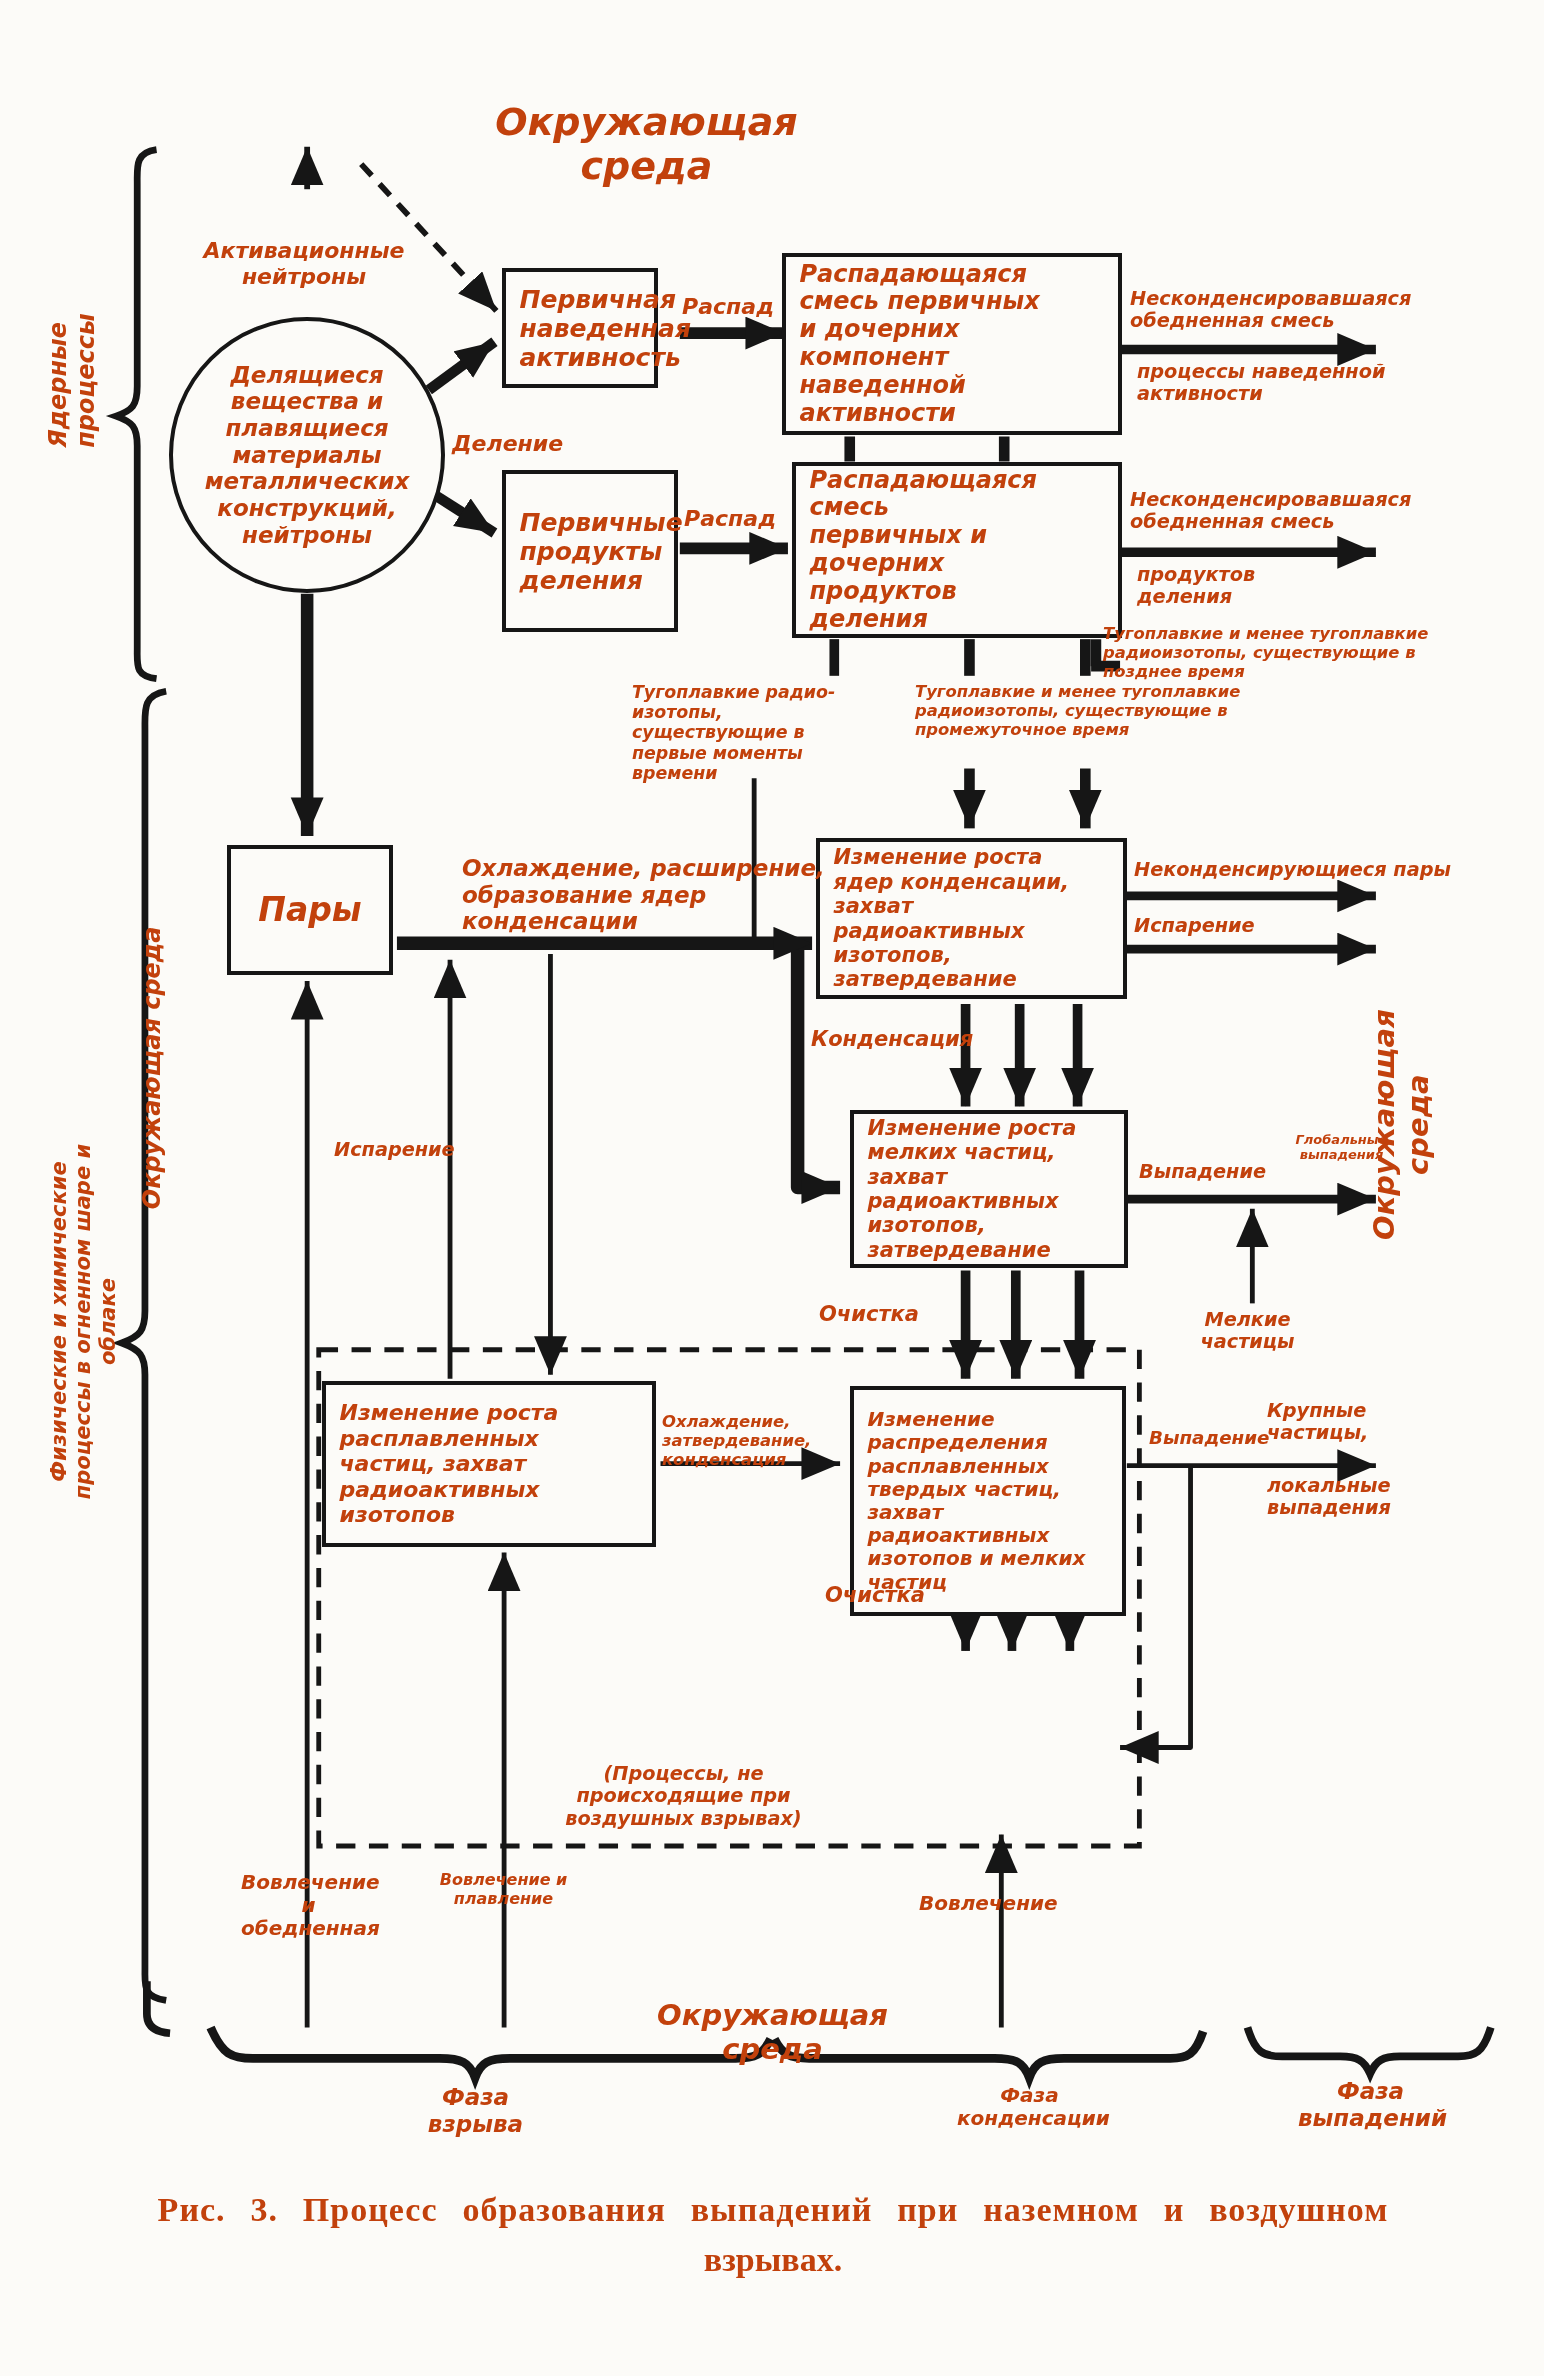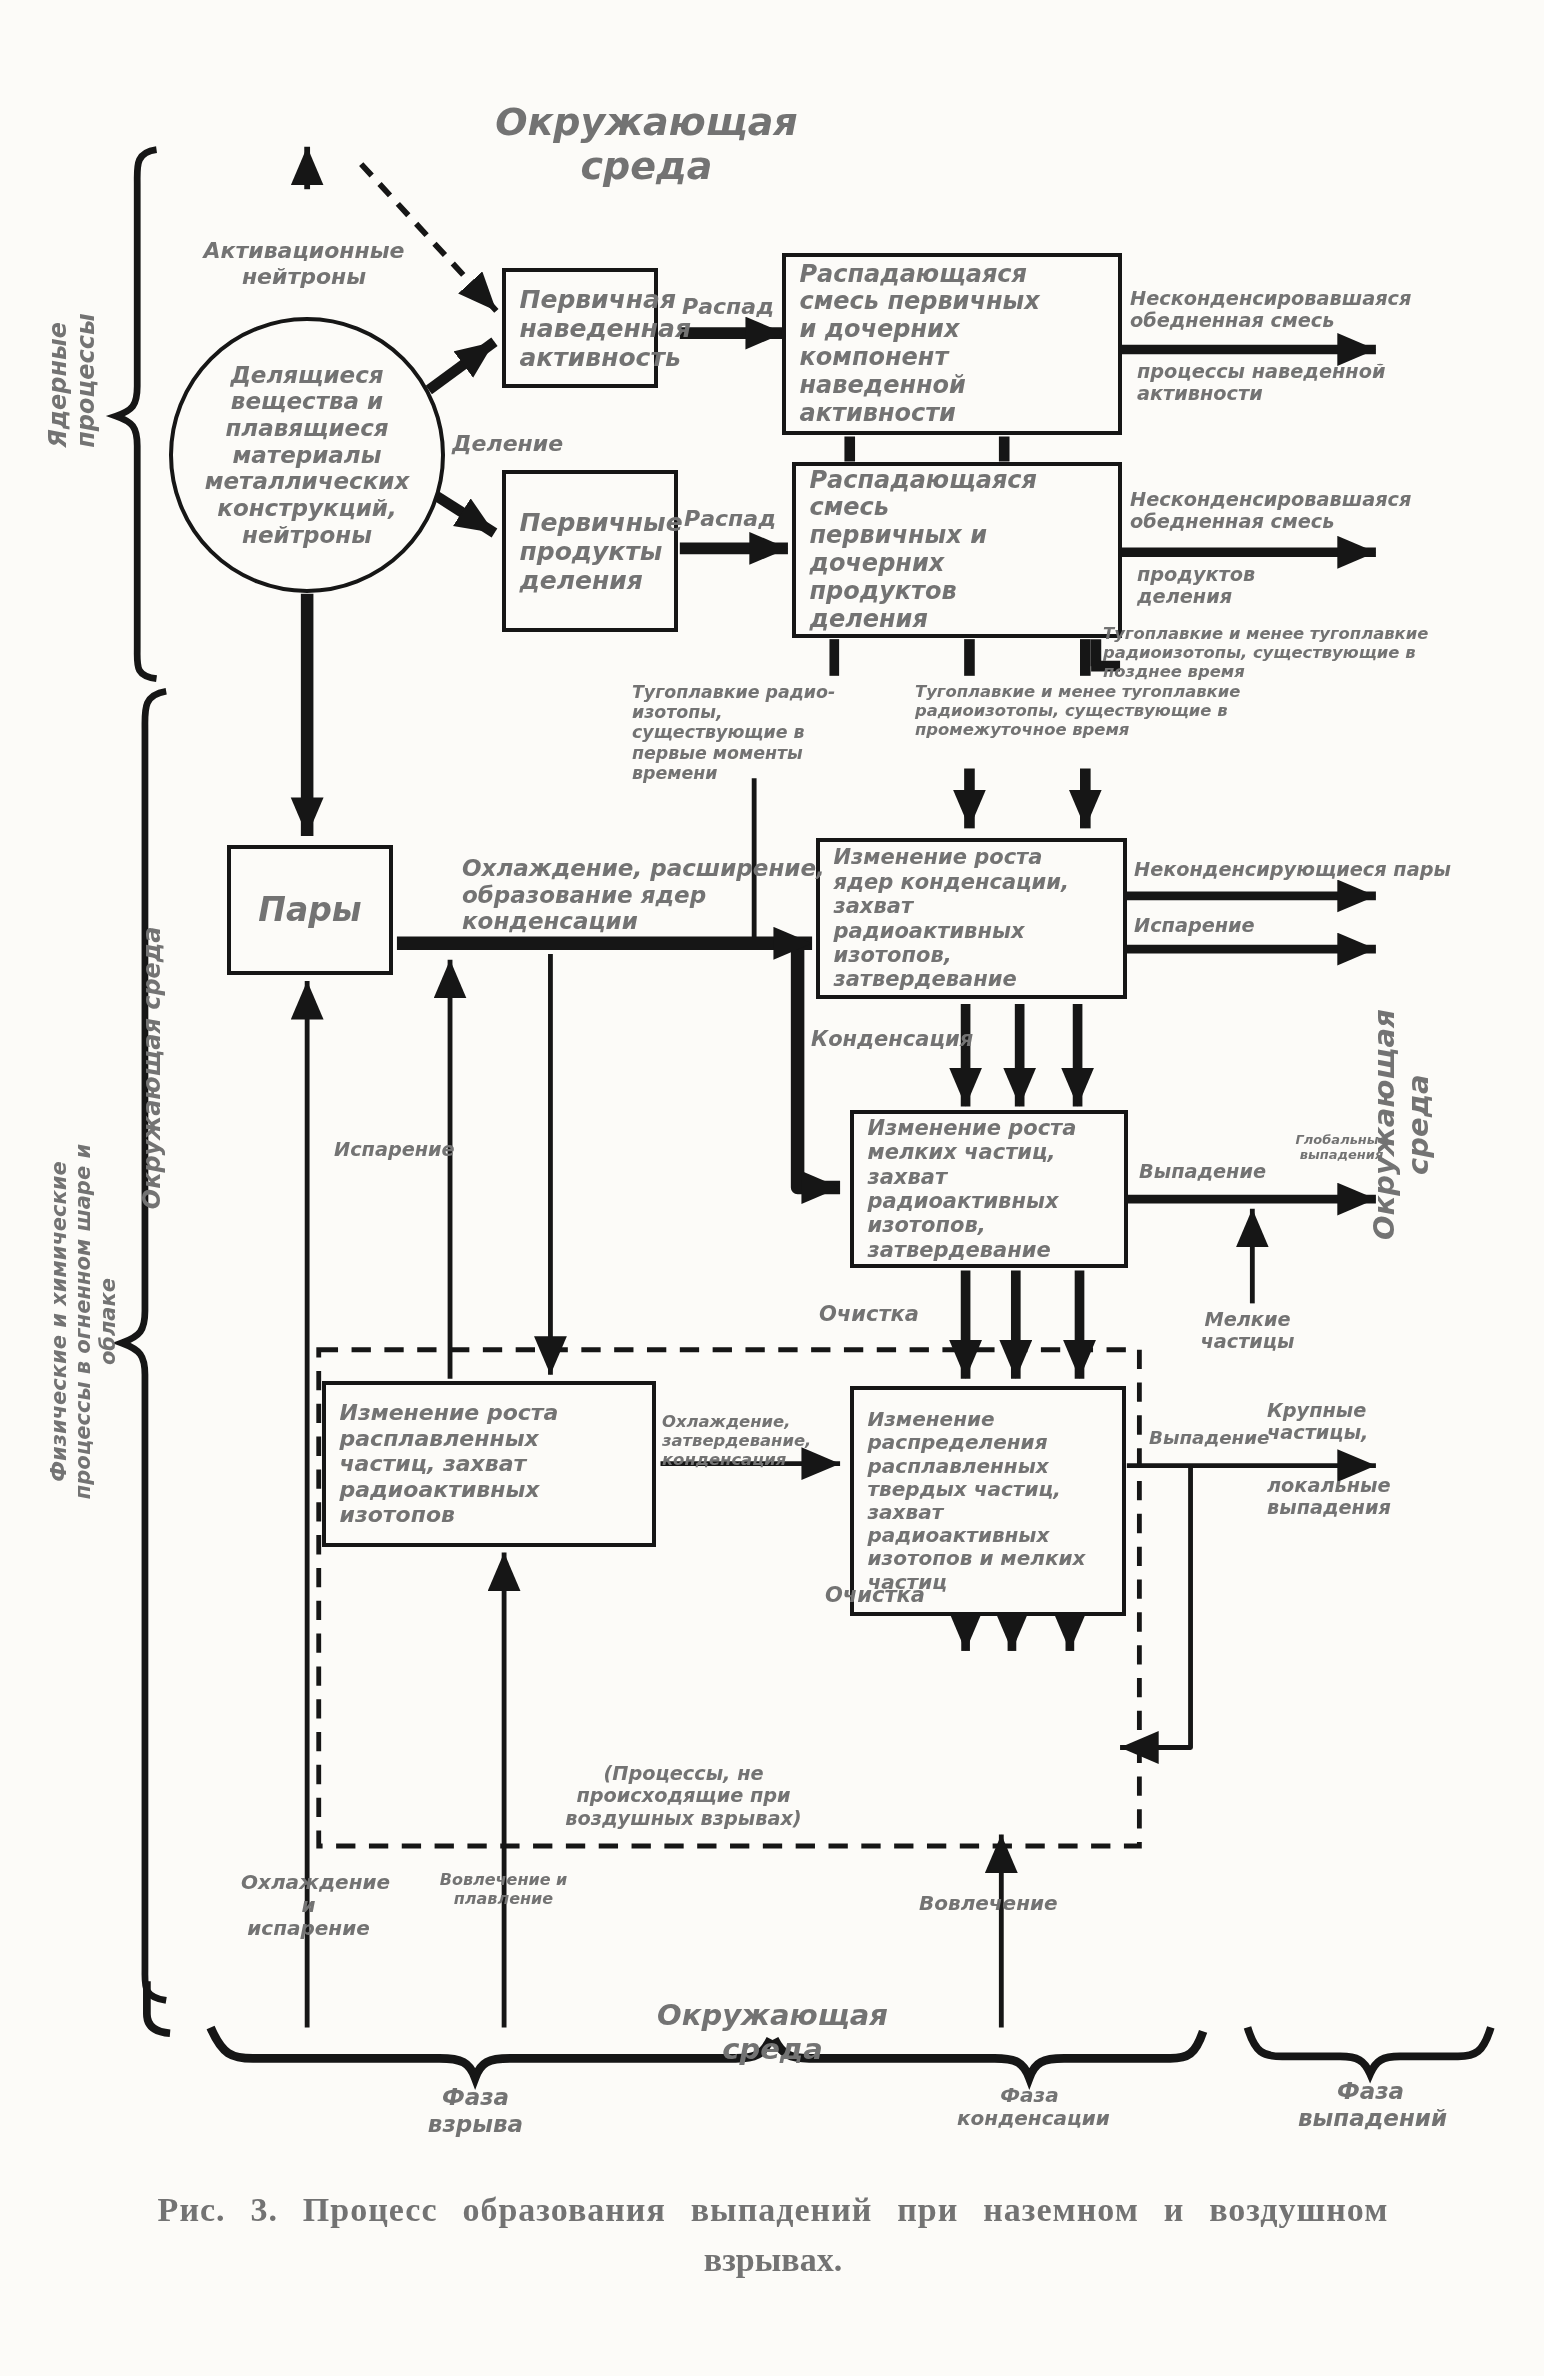--- a/index.html
+++ b/index.html
@@ -1,17 +1,17 @@
 <!DOCTYPE html>
 <html><head>
 <meta charset="utf-8">
 <style>
   html,body{margin:0;padding:0;background:#e8e6e0;}
   #page{position:relative;width:1545px;height:2376px;background:#fcfbf8;overflow:hidden;
-        font-family:"DejaVu Sans",sans-serif;color:#737373;text-decoration:underline;}
+        font-family:"DejaVu Sans",sans-serif;color:#c2410c;text-decoration:underline;}
   #wires{position:absolute;left:0;top:0;z-index:1;}
   .box{position:absolute;z-index:2;background:#fcfbf8;border:4.8px solid #161616;
        font-style:italic;font-weight:700;line-height:1.16;display:flex;align-items:center;
        box-sizing:border-box;}
   .lbl{position:absolute;z-index:3;font-style:italic;font-weight:700;line-height:1.16;}
   .ctr{text-align:center;}
   .rot{transform:rotate(-90deg);transform-origin:center center;}
   .serif{font-family:"Liberation Serif","DejaVu Serif",serif;font-style:normal;font-weight:700;}
 </style>
 </head>
@@ -150,21 +150,21 @@
   <div class="box" style="left:850px;top:1386px;width:276px;height:230px;font-size:20px;padding:5.8px 13.5px;">
     <span>Изменение распределения расплавленных твердых частиц, захват радиоактивных изотопов и мелких частиц</span>
   </div>
   <div class="lbl" style="left:1149px;top:1427px;width:116px;font-size:18.3px;">Выпадение</div>
   <div class="lbl" style="left:1267px;top:1400px;width:116px;font-size:19.3px;">Крупные частицы,</div>
   <div class="lbl" style="left:1267px;top:1475px;width:135px;font-size:19.3px;">локальные выпадения</div>
 
   <div class="lbl" style="left:825px;top:1583px;width:126px;font-size:21px;">Очистка</div>
   <div class="lbl ctr" style="left:517px;top:1763px;width:333px;font-size:19.3px;">(Процессы, не происходящие при воздушных взрывах)</div>
 
-  <div class="lbl ctr" style="left:241px;top:1871px;width:135px;font-size:20px;">Охлаждение и испарение</div>
+  <div class="lbl ctr" style="left:241px;top:1871px;width:135px;font-size:20px;">Вовлечение и обедненная</div>
   <div class="lbl ctr" style="left:436px;top:1871px;width:135px;font-size:16px;">Вовлечение и плавление</div>
   <div class="lbl" style="left:919px;top:1892px;width:169px;font-size:20px;">Вовлечение</div>
 
   <div class="lbl ctr" style="left:618px;top:1999px;width:309px;font-size:29px;">Окружающая среда</div>
   <div class="lbl ctr" style="left:427px;top:2084px;width:97px;font-size:23px;">Фаза взрыва</div>
   <div class="lbl ctr" style="left:957px;top:2084px;width:145px;font-size:20px;">Фаза конденсации</div>
   <div class="lbl ctr" style="left:1298px;top:2078px;width:145px;font-size:23px;">Фаза выпадений</div>
 
   <div class="lbl ctr serif" style="left:39px;top:2190px;width:1468px;font-size:34px;word-spacing:15.4px;letter-spacing:1px;">Рис. 3. Процесс образования выпадений при наземном и воздушном</div>
   <div class="lbl ctr serif" style="left:39px;top:2240px;width:1468px;font-size:34px;">взрывах.</div>

